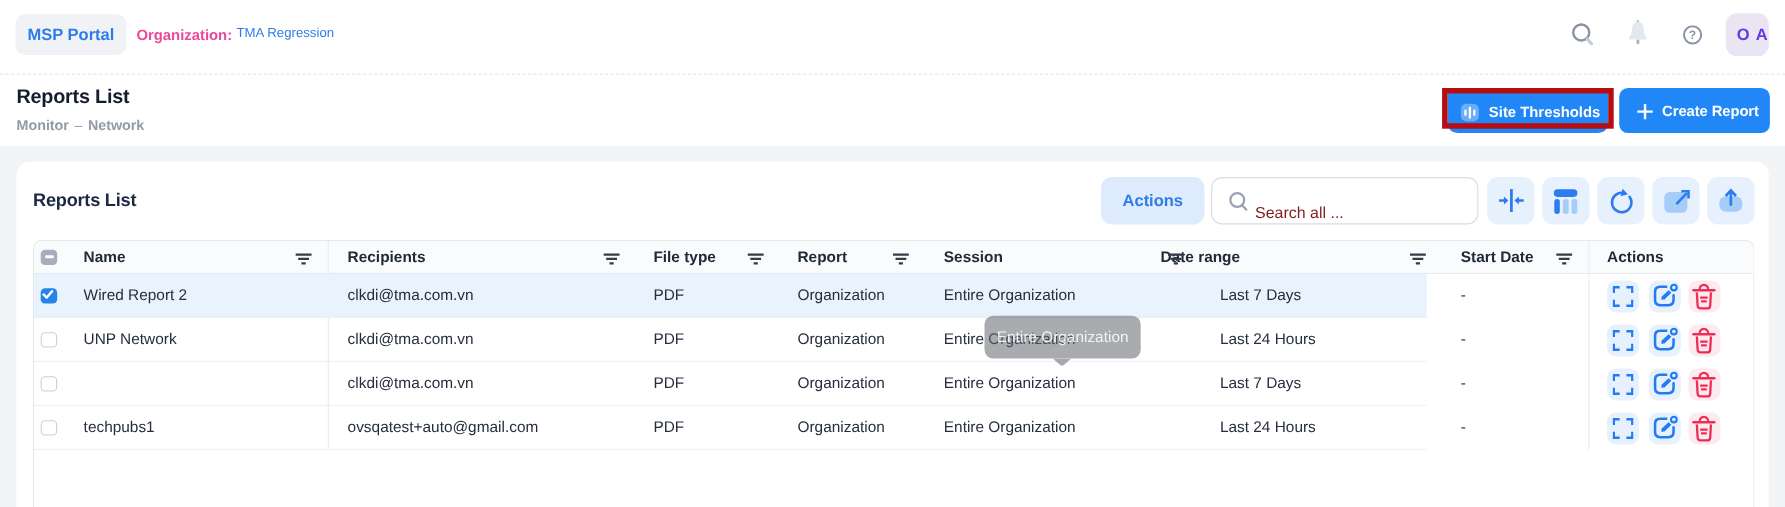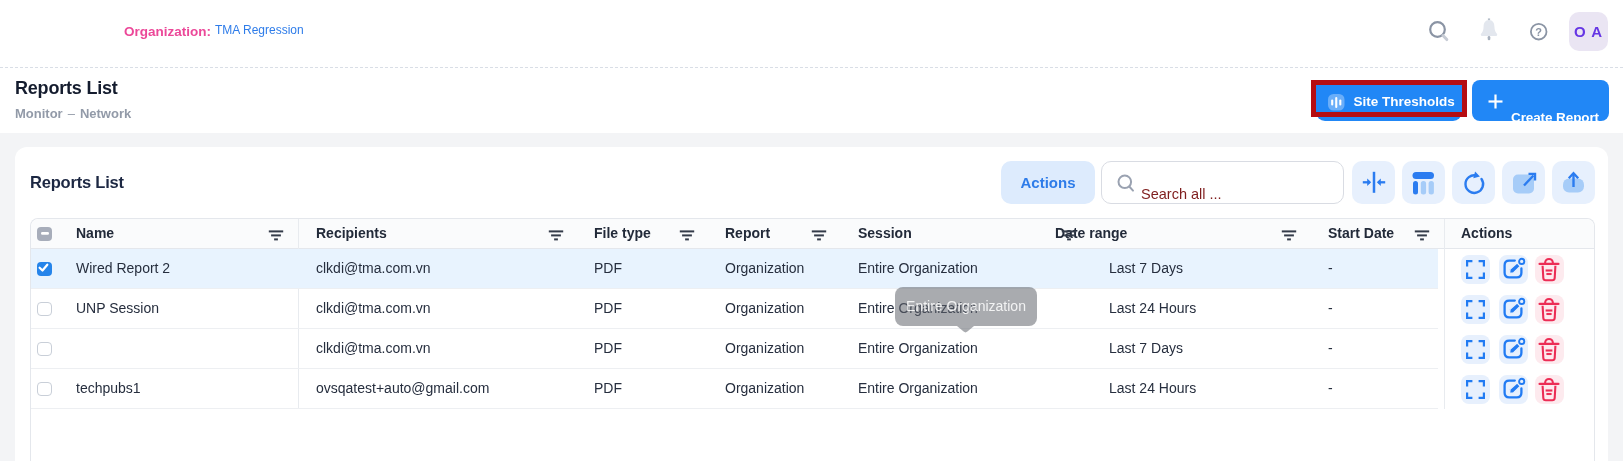--- a/index.html
+++ b/index.html
@@ -6,50 +6,51 @@
 html,body{width:1623px;height:461px;overflow:hidden}
 body{position:relative;font-family:"Liberation Sans",sans-serif;background:#f3f4f6}
 .abs{position:absolute}
 .nav{position:absolute;left:0;top:0;width:1623px;height:68px;background:#fff;border-bottom:1px dashed #d9dee6}
 .sub{position:absolute;left:0;top:68px;width:1623px;height:65px;background:#fff}
 .card{position:absolute;left:15px;top:147px;width:1593px;height:330px;background:#fff;border-radius:12px}
 .blue{color:#2e7ce9}
 .btnblue{position:absolute;background:#2187f6;border-radius:8px;color:#fff;font-weight:bold}
 .hcell{position:absolute;top:0;height:29px;line-height:29px;font-weight:bold;font-size:14px;color:#222a39;white-space:nowrap}
 .cell{position:absolute;top:0;height:39px;line-height:39px;font-size:14px;color:#262e3e;white-space:nowrap}
-.row{position:absolute;left:0;width:1407px;height:40px;border-bottom:1px solid #edeff2}
+.row{position:absolute;left:0;width:1266px;height:40px;border-bottom:1px solid #edeff2}
 .abtn{position:absolute;top:5.5px;width:29px;height:29px;border-radius:8px}
 .abg{background:#e7f0fd}
 .pbg{background:#fdeaee}
 .cbx{position:absolute;left:6px;width:14.5px;height:14.5px;border-radius:4px}
 .cbe{border:1.5px solid #c9cfd8;background:#fff}
 .ibtn{position:absolute;top:161px;width:43.5px;height:43px;border-radius:10px;background:#e7f0fd}
 .vsep{position:absolute;top:0;width:1px;height:190px;background:#e8ebef}
 .fico{position:absolute;top:11px}
 </style>
 </head>
 <body>
 
 <div class="nav">
+  <div class="abs" style="left:14px;top:13px;width:101px;height:37px;background:#f1f2f5;border-radius:9px;text-align:center;line-height:37px;font-size:15px;font-weight:bold"><span class="blue">MSP Portal</span></div>
   <div class="abs" style="left:124px;top:24px;font-size:13.5px;font-weight:bold;color:#ec4899">Organization:</div>
   <div class="abs blue" style="left:215px;top:23px;font-size:12px;font-weight:normal">TMA Regression</div>
   <svg class="abs" style="left:1428px;top:20px" width="22" height="23">
       <circle cx="9.5" cy="9.5" r="7.3" fill="none" stroke="#8a94a4" stroke-width="2.2"></circle>
       <line x1="15" y1="15.5" x2="18.8" y2="19.6" stroke="#c7ccd5" stroke-width="3" stroke-linecap="round"></line>
     </svg>
   <svg class="abs" style="left:1477px;top:16px" width="24" height="30">
     <line x1="12" y1="2.4" x2="12" y2="4.6" stroke="#b6bfca" stroke-width="2.2"></line>
     <path d="M12 4 C8.2 4 6.6 7 6.6 10.6 C6.6 14.8 5.1 16.8 4.1 17.8 C3.4 18.6 3.8 19.9 4.9 19.9 H19.1 C20.2 19.9 20.6 18.6 19.9 17.8 C18.9 16.8 17.4 14.8 17.4 10.6 C17.4 7 15.8 4 12 4 Z" fill="#e3e7ee"></path>
     <line x1="12" y1="21.2" x2="12" y2="23" stroke="#a8b1be" stroke-width="2.6" stroke-linecap="round"></line>
   </svg>
   <svg class="abs" style="left:1530px;top:23px" width="18" height="18">
       <circle cx="8.7" cy="8.7" r="7.8" fill="none" stroke="#8a94a4" stroke-width="1.8"></circle>
       <text x="8.7" y="12.6" font-size="11" font-weight="bold" fill="#8a94a4" text-anchor="middle" font-family="Liberation Sans,sans-serif">?</text>
     </svg>
-  <div class="abs" style="left:1569px;top:12px;width:39px;height:39px;background:#eae5f3;border-radius:10px;text-align:center;line-height:39px;font-size:15px;font-weight:bold;color:#6636e4;letter-spacing:1px">O A</div>
+  <div class="abs" style="left:1569px;top:12px;width:39px;height:39px;background:#eae5f3;border-radius:10px;text-align:right;line-height:39px;font-size:15px;font-weight:bold;color:#6636e4;letter-spacing:1px">O A</div>
 </div>
 
 <div class="sub">
   <div class="abs" style="left:15px;top:10px;font-size:18px;font-weight:bold;color:#141c2e;letter-spacing:-0.2px">Reports List</div>
   <div class="abs" style="left:15px;top:37.5px;font-size:13px;color:#929aa8;font-weight:bold">Monitor<span style="padding:0 5px;font-weight:normal">–</span>Network</div>
 </div>
 
 <div class="btnblue" style="left:1315.5px;top:83px;width:146.5px;height:38px;border-radius:0 0 9px 9px">
   <svg class="abs" style="left:12.5px;top:10.5px" width="17" height="17">
       <rect x="0" y="0" width="16.5" height="16.5" rx="5.5" fill="rgba(255,255,255,0.33)"></rect>
@@ -58,21 +59,21 @@
       <line x1="12.3" y1="6.6" x2="12.3" y2="10.4" stroke="#fff" stroke-width="2.1" stroke-linecap="round"></line>
     </svg>
   <div class="abs" style="left:38px;top:0;height:38px;line-height:38px;font-size:13.5px">Site Thresholds</div>
 </div>
 <div class="abs" style="left:1310.5px;top:79.5px;width:156.5px;height:37.5px;border:5px solid #b50d12"></div>
 <div class="btnblue" style="left:1472px;top:80px;width:137px;height:41px">
   <svg class="abs" style="left:16px;top:13.5px" width="15" height="15">
       <line x1="7.5" y1="0.5" x2="7.5" y2="14.5" stroke="#fff" stroke-width="2.2"></line>
       <line x1="0.5" y1="7.5" x2="14.5" y2="7.5" stroke="#fff" stroke-width="2.2"></line>
     </svg>
-  <div class="abs" style="left:39px;top:17px;height:41px;line-height:41px;font-size:13.5px;letter-spacing:-0.1px">Create Report</div>
+  <div class="abs" style="left:39px;top:0;height:41px;line-height:41px;font-size:13.5px;letter-spacing:-0.1px">Create Report</div>
 </div>
 
 <div class="card"></div>
 <div class="abs" style="left:30px;top:173px;font-size:16.5px;font-weight:bold;color:#1c2742;letter-spacing:-0.2px">Reports List</div>
 
 <div class="abs" style="left:1001px;top:161px;width:94px;height:43px;background:#ddebfd;border-radius:10px;text-align:center;line-height:43px;font-size:15px;font-weight:bold"><span class="blue">Actions</span></div>
 <div class="abs" style="left:1101px;top:161px;width:243px;height:43px;background:#fff;border:1px solid #d9dce3;border-radius:10px">
   <svg class="abs" style="left:15px;top:12px" width="18" height="19">
       <circle cx="7.8" cy="7.8" r="6.3" fill="none" stroke="#9aa2b1" stroke-width="2"></circle>
       <line x1="12.5" y1="12.8" x2="16" y2="16.6" stroke="#9aa2b1" stroke-width="2" stroke-linecap="round"></line>
@@ -204,21 +205,21 @@
           <path d="M7.1 7.3 C7.1 4.4 8.9 3 11 3 C13.1 3 14.9 4.4 14.9 7.3"></path>
           <line x1="1.6" y1="7.9" x2="20.4" y2="7.9" stroke-width="2.3" stroke-linecap="round"></line>
           <path d="M4.6 9.8 L5.3 22 C5.4 23.4 6.5 24.3 7.8 24.3 H14.2 C15.5 24.3 16.6 23.4 16.7 22 L17.4 9.8"></path>
           <line x1="7.6" y1="14.5" x2="14.4" y2="14.5"></line>
           <line x1="8.4" y1="18" x2="13.6" y2="18"></line>
         </svg>
       </div>
   </div>
   <div class="row" style="top:70px">
     <div class="cbx cbe" style="top:12.5px"></div>
-    <div class="cell" style="left:45px">UNP Session</div>
+    <div class="cell" style="left:45px">UNP Network</div>
     <div class="cell" style="left:285px">clkdi@tma.com.vn</div>
     <div class="cell" style="left:563px">PDF</div>
     <div class="cell" style="left:694px">Organization</div>
     <div class="cell" style="left:827px">Entire Organization</div>
     <div class="cell" style="left:1078px">Last 24 Hours</div>
     <div class="cell" style="left:1297px">-</div>
     <div class="abtn abg" style="left:1430px">
         <svg style="position:absolute;left:5px;top:5px" width="19" height="19" fill="none" stroke="#217bf3" stroke-width="2.2">
           <path d="M6.4 1.1 H1.1 V6.4"></path>
           <path d="M12.6 1.1 H17.9 V6.4"></path>

